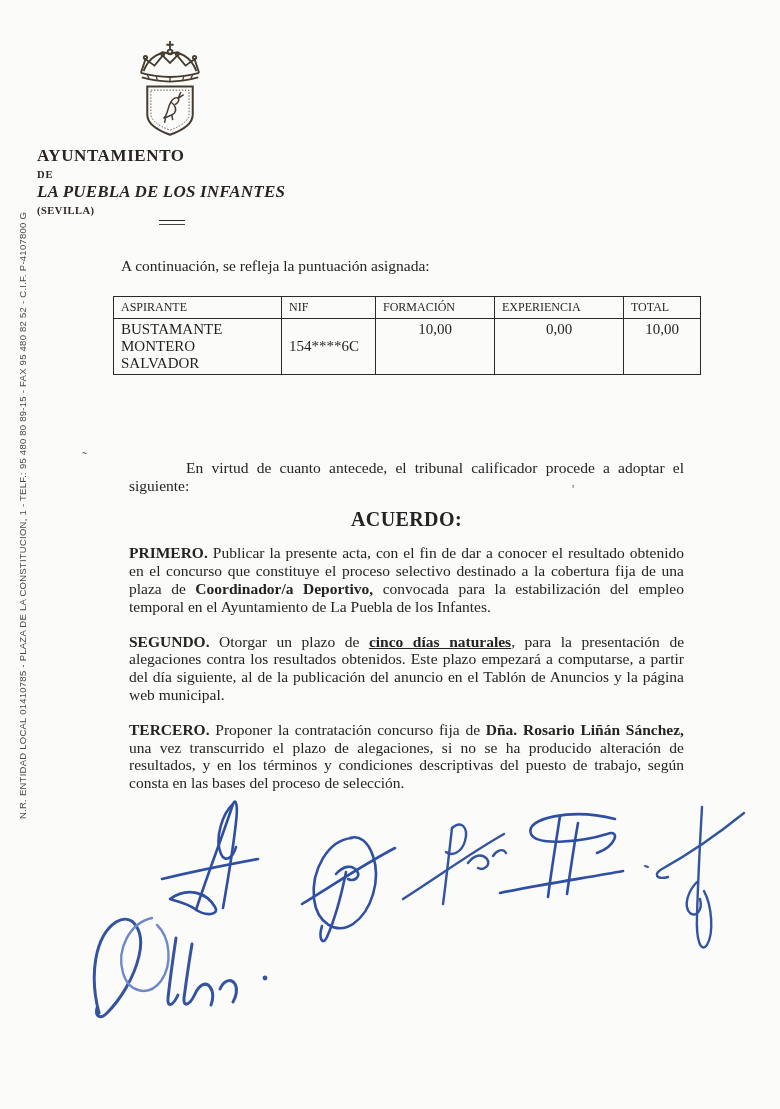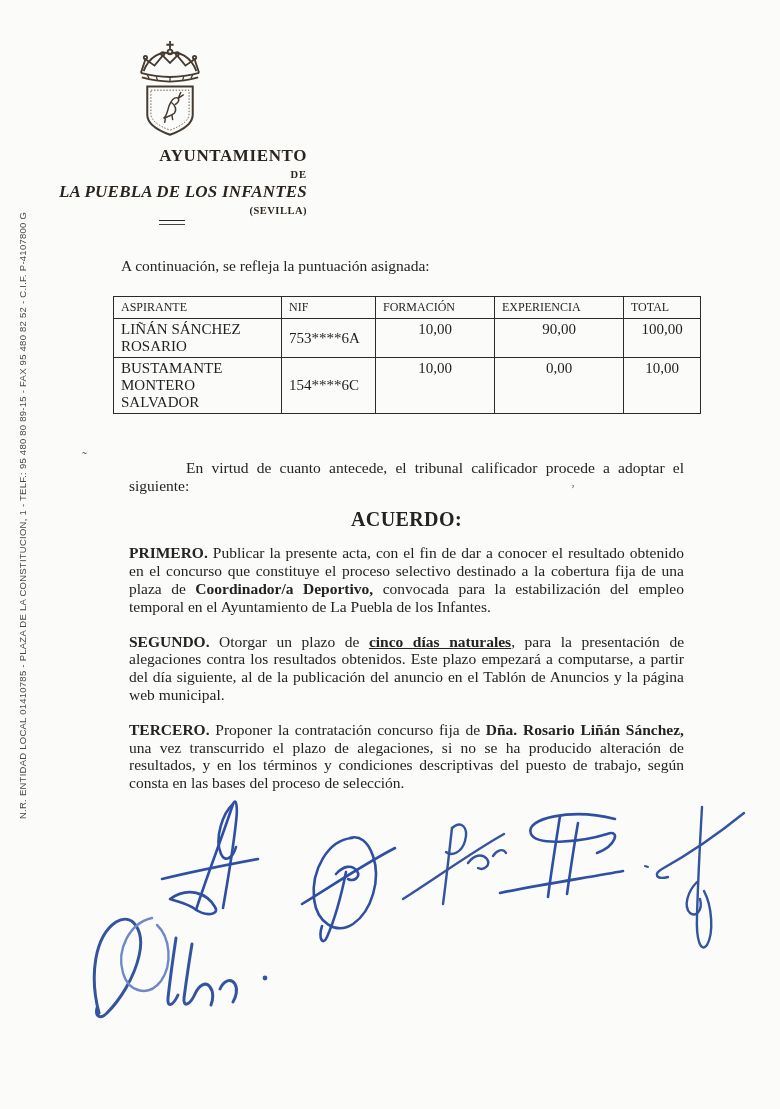--- a/index.html
+++ b/index.html
@@ -27,21 +27,21 @@
     font-size: 9.5px;
     letter-spacing: 0.25px;
     color: #4a4a4a;
     white-space: nowrap;
   }
 
   
   .emblem { position: absolute; left: 120px; top: 30px; width: 100px; height: 114px; }
   .header-text {
     position: absolute; left: 37px; top: 146px; width: 270px;
-    text-align: right; color: #2b251f;
+    text-align: left; color: #2b251f;
   }
   .header-text .t1 { font-size: 17px; font-weight: bold; letter-spacing: 0.6px; }
   .header-text .t2 { font-size: 10.5px; font-weight: bold; margin-top: 3px; letter-spacing: 1px; }
   .header-text .t3 { font-size: 17px; font-weight: bold; margin-top: 2px; letter-spacing: 0.2px; font-style: italic; }
   .header-text .t4 { font-size: 10.5px; font-weight: bold; margin-top: 3px; letter-spacing: 0.5px; }
   .header-rule { width: 26px; height: 5px; margin: 4px auto 0 auto;
     border-top: 1.6px solid #2b251f; border-bottom: 1.2px solid #4a443e; }
 
   
   .intro { position: absolute; left: 121px; top: 257px; width: 560px;
@@ -138,27 +138,20 @@
       <tr>
         <th>ASPIRANTE</th>
         <th>NIF</th>
         <th>FORMACIÓN</th>
         <th>EXPERIENCIA</th>
         <th>TOTAL</th>
       </tr>
     </thead>
     <tbody>
       <tr>
-        <td class="name">LIÑÁN SÁNCHEZ ROSARIO</td>
-        <td class="nif">753****6A</td>
-        <td class="num">10,00</td>
-        <td class="num">90,00</td>
-        <td class="num">100,00</td>
-      </tr>
-      <tr>
         <td class="name">BUSTAMANTE MONTERO SALVADOR</td>
         <td class="nif">154****6C</td>
         <td class="num">10,00</td>
         <td class="num">0,00</td>
         <td class="num">10,00</td>
       </tr>
     </tbody>
   </table>
 
   <span class="mark-tilde">˜</span>

